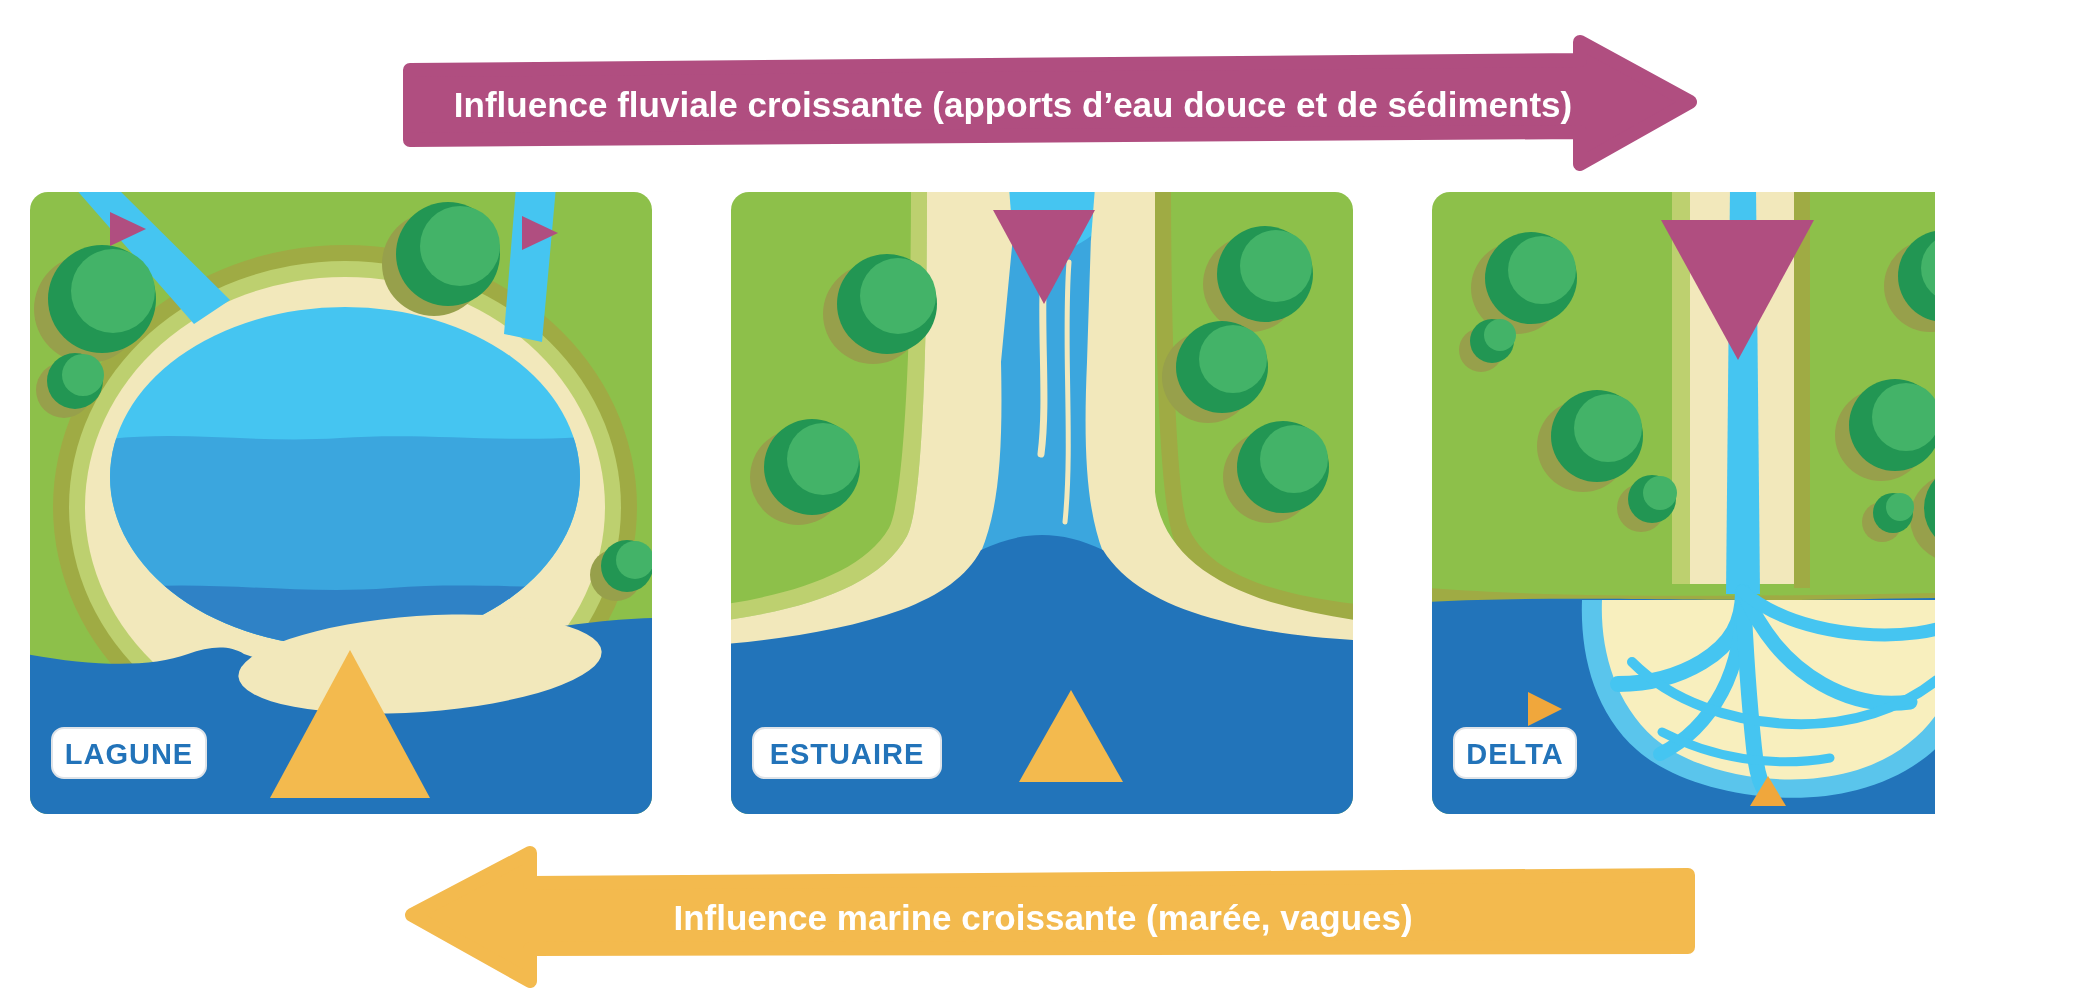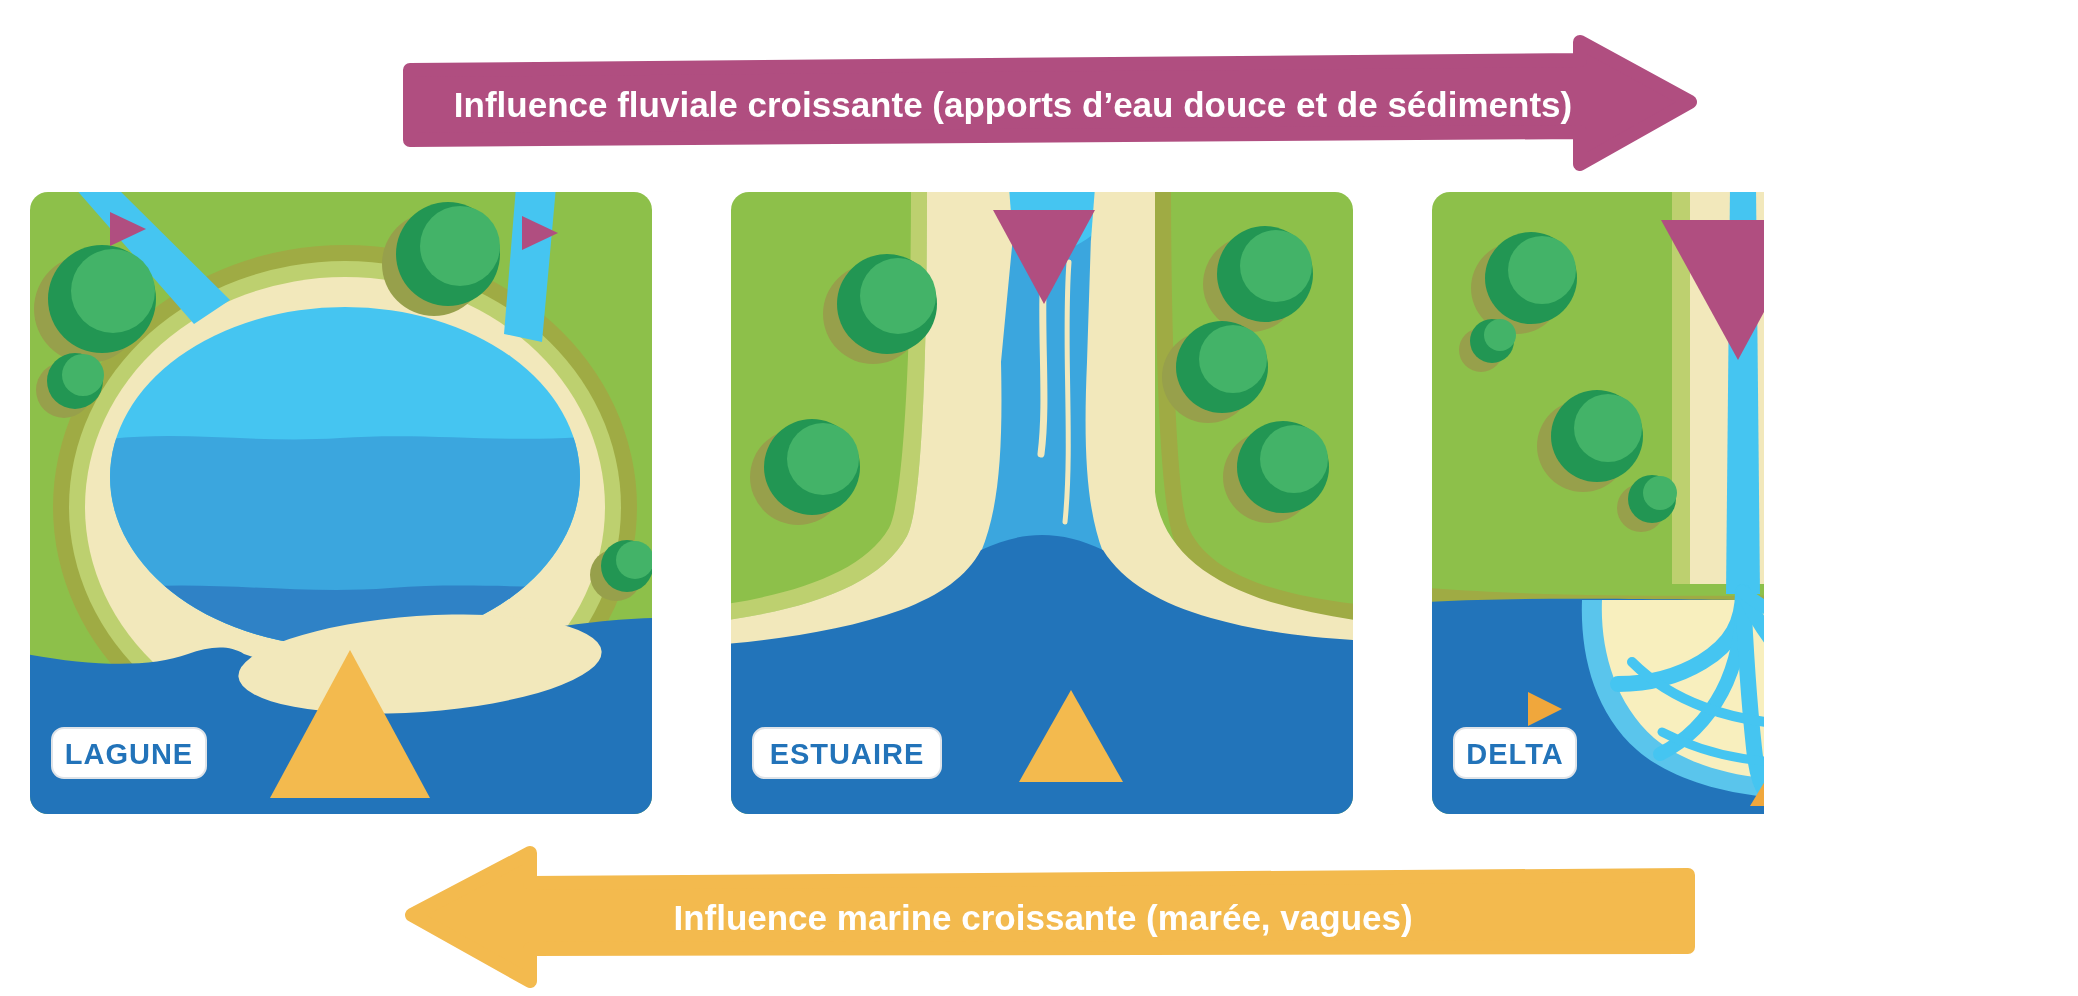--- a/index.html
+++ b/index.html
@@ -3,21 +3,21 @@
 <meta charset="utf-8">
 <style>
   :root{
     --land:#8dc04a; --olive:#9fab44; --shore:#bdd06f; --sand:#f2e8bb; --sand-light:#f8efbe;
     --water-light:#45c5f1; --water-mid:#3ba6de; --water-deep:#2f82c6; --sea:#2274ba; --halo:#5ac5ec;
     --tree-dark:#229653; --tree-hi:#43b368; --tree-shadow:#97a04b;
     --fluvial:#b04e80; --marine:#f3ba4e; --marker-orange:#f0a73c;
     --label-blue:#2273b9;
   }
   html,body{margin:0;padding:0;background:#ffffff;}
-  .canvas{position:relative;width:1764px;height:996px;background:#ffffff;overflow:hidden;
+  .canvas{position:relative;width:1935px;height:996px;background:#ffffff;overflow:hidden;
           font-family:"Liberation Sans",sans-serif;}
   .abs{position:absolute;}
   svg{display:block;overflow:visible;}
   .arrow-text{font-family:"Liberation Sans",sans-serif;font-weight:700;font-size:35px;fill:#ffffff;}
   .panel-label-text{font-family:"Liberation Sans",sans-serif;font-weight:700;font-size:29px;fill:var(--label-blue);letter-spacing:1px;}
 </style>
 </head>
 <body>
 
 <div class="canvas">

